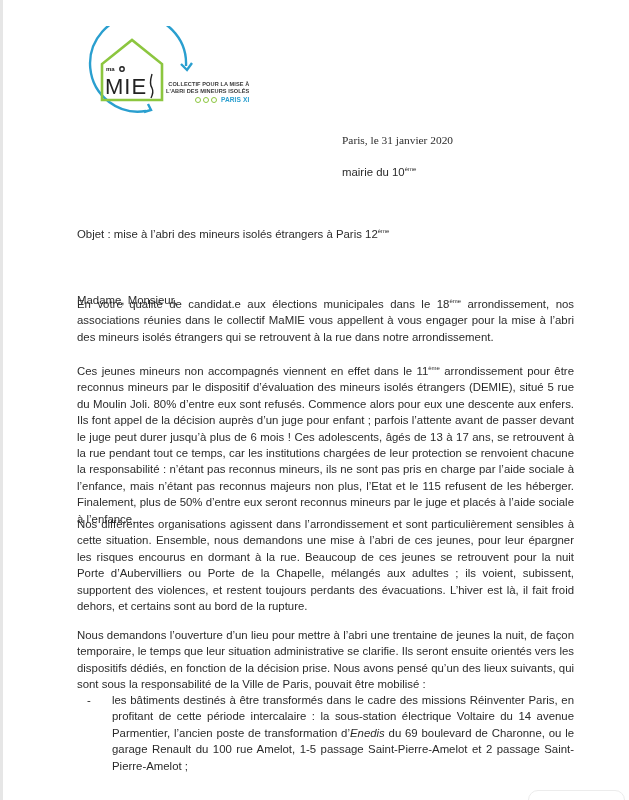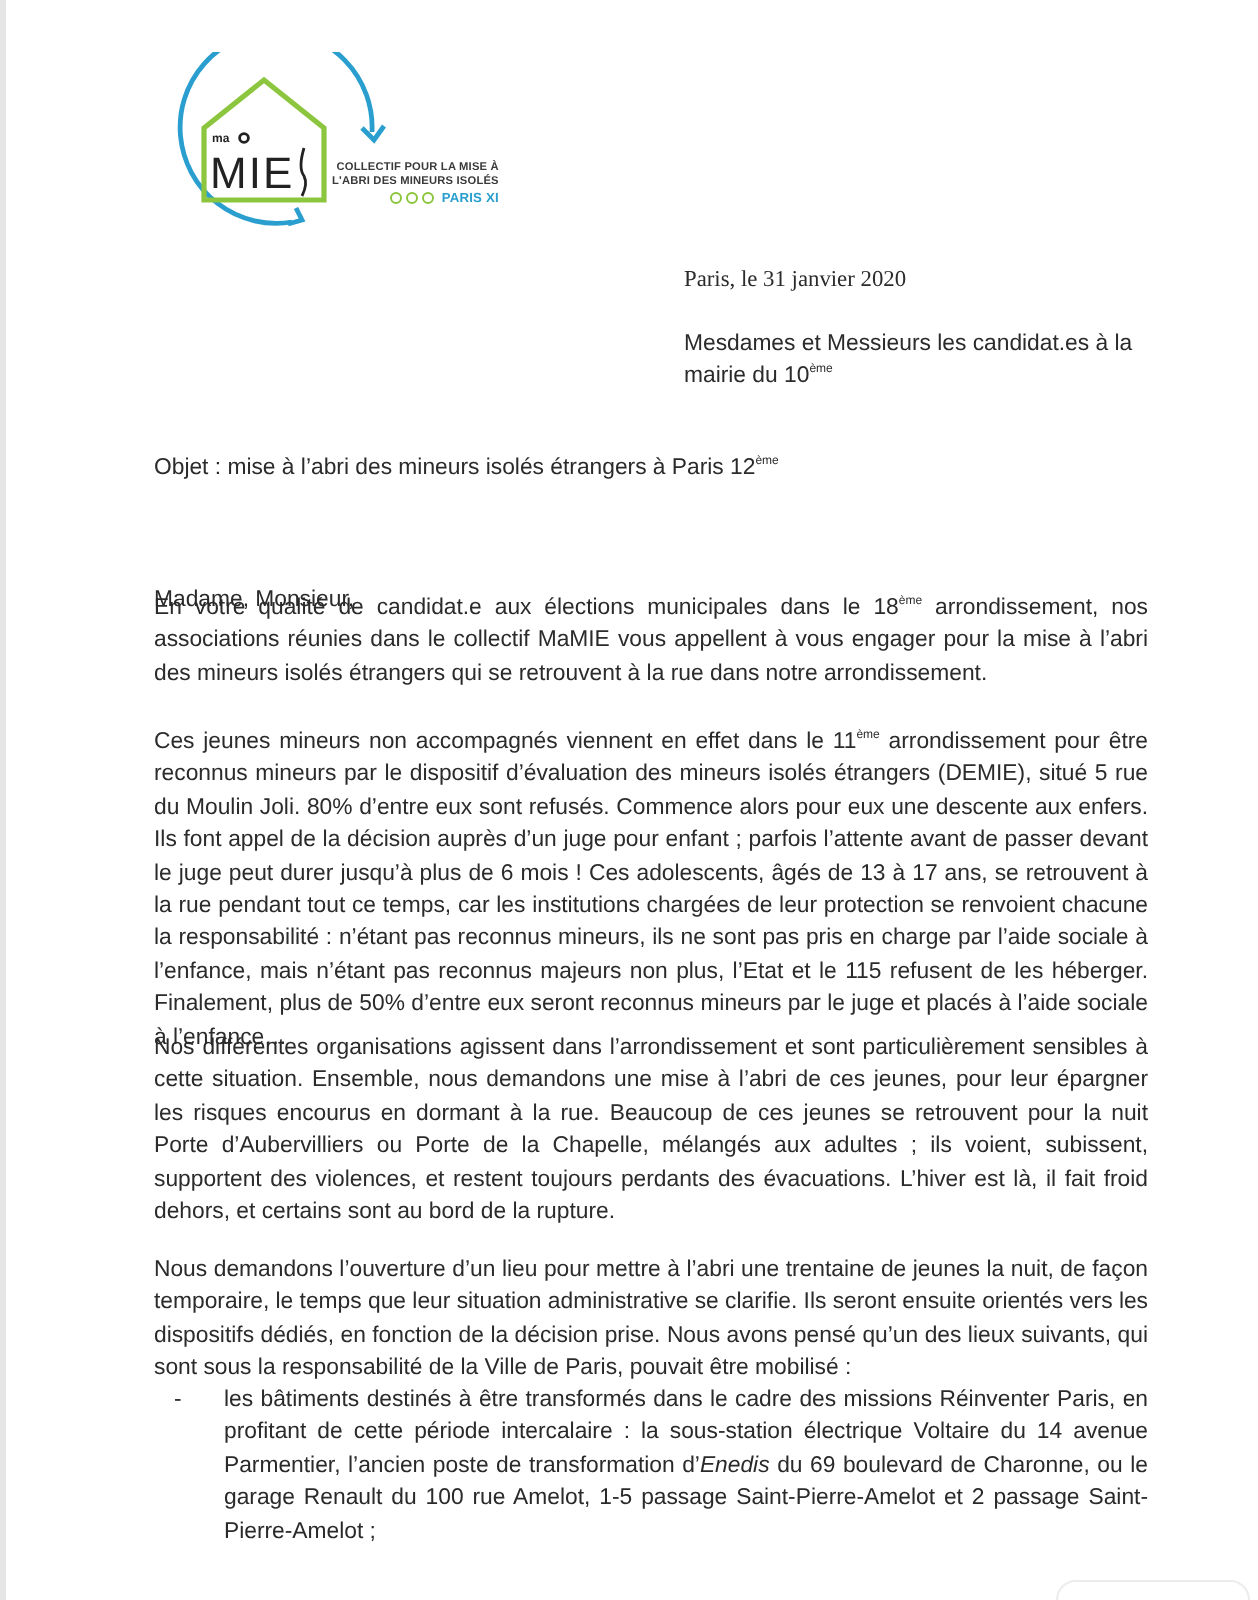--- a/index.html
+++ b/index.html
@@ -64,21 +64,20 @@
     <div class="logo-paris">
       <span class="dot"></span><span class="dot"></span><span class="dot"></span>
       <span>PARIS XI</span>
     </div>
   </div>
 </div>
 
 <div class="doc-text date">Paris, le 31 janvier 2020</div>
 
 <div class="doc-text addressee">
-  <div>Mesdames et Messieurs les candidat.es à la</div>
   <div><span>mairie du 10</span><sup>ème</sup></div>
 </div>
 
 <div class="doc-text subject">
   <span>Objet : mise à l’abri des mineurs isolés étrangers à Paris 12</span><sup>ème</sup>
 </div>
 
 <div class="doc-text salutation">Madame, Monsieur,</div>
 
 <div class="doc-text para p1">

